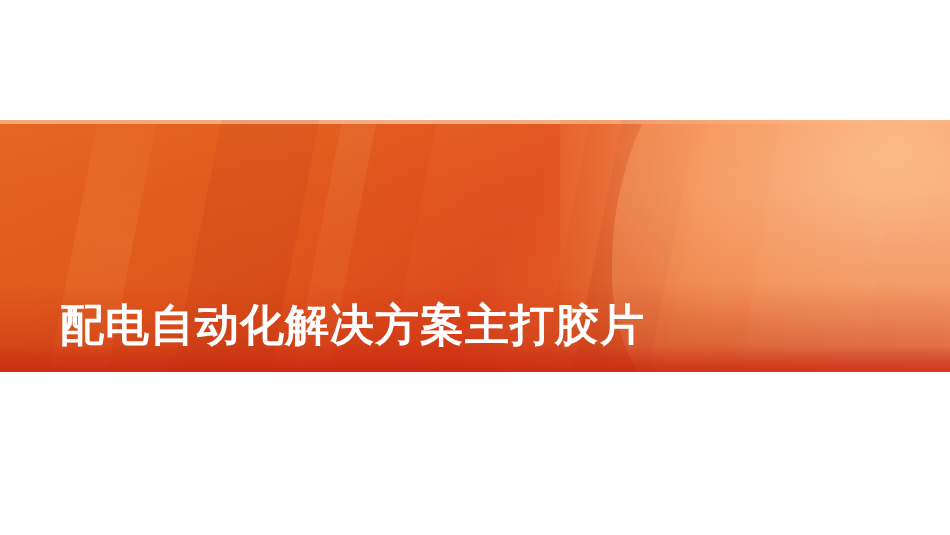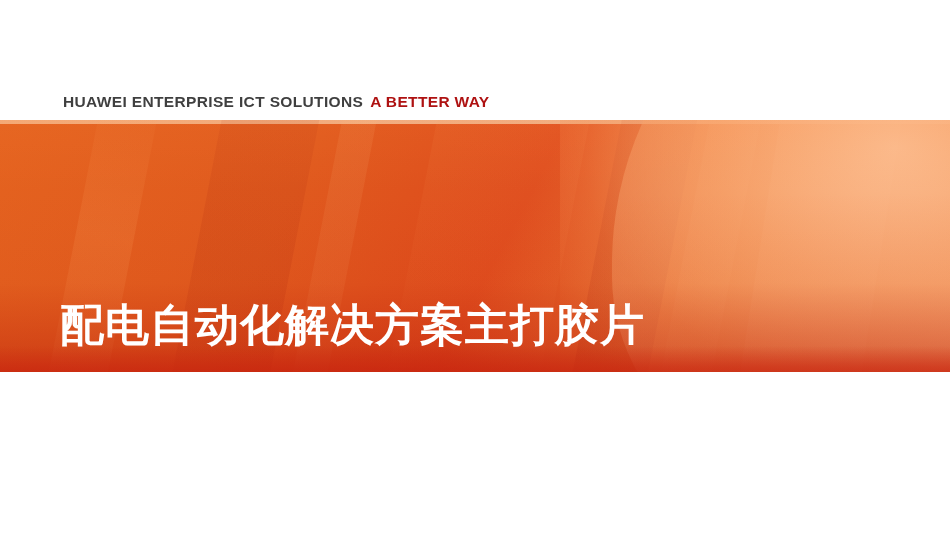--- a/index.html
+++ b/index.html
@@ -122,25 +122,20 @@
     position:absolute;
     left:0; top:372px; width:950px; height:163px;
     background:#ffffff;
   }
 </style>
 </head>
 <body>
 
 <div class="slide">
 
-  <div class="header">
-    <div class="header-line">
-      <span class="hdr-main">HUAWEI ENTERPRISE ICT SOLUTIONS</span><span class="hdr-accent">A BETTER WAY</span>
-    </div>
-  </div>
 
   <div class="banner">
     <div class="banner-toplight"></div>
     <div class="ray ray-a"></div>
     <div class="ray ray-b"></div>
     <div class="ray ray-c"></div>
     <div class="ray ray-d"></div>
     <div class="ray ray-e"></div>
     <div class="ray ray-f"></div>
     <div class="ray ray-g"></div>

